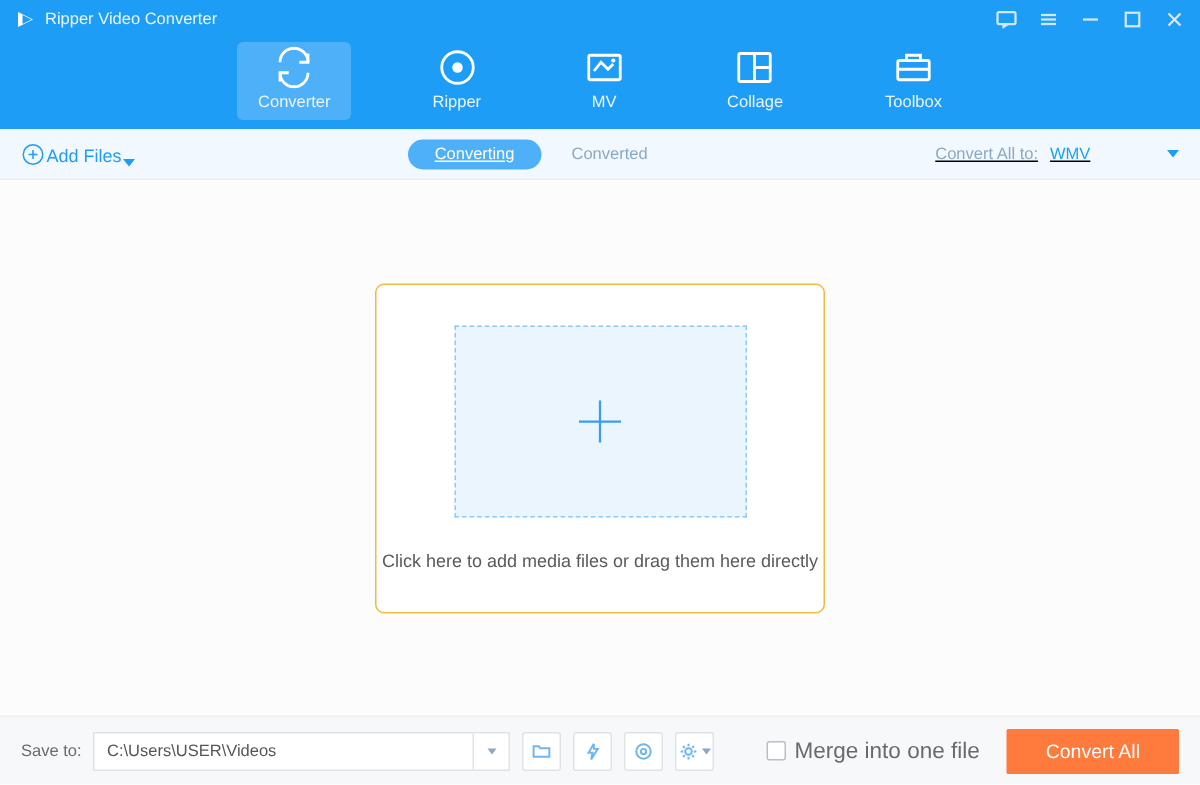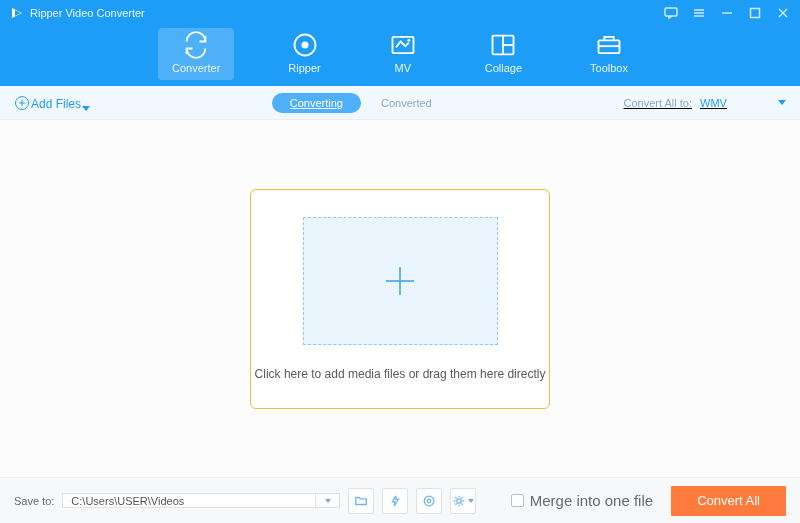--- a/index.html
+++ b/index.html
@@ -31,21 +31,21 @@
 .format-select { display: flex; align-items: center; justify-content: space-between; width: 86px; color: #1e9df7; font-size: 11px; cursor: pointer; }
 .caret-down { width: 0; height: 0; border-left: 4px solid transparent; border-right: 4px solid transparent; border-top: 5px solid #1e9df7; }
 
 .main { flex: 1; background: #fcfcfc; display: flex; align-items: center; justify-content: center; }
 .drop-card { width: 300px; height: 220px; border: 1px solid #f4b740; border-radius: 6px; display: flex; flex-direction: column; align-items: center; justify-content: center; gap: 22px; cursor: pointer; background: #fff; }
 .drop-zone { width: 195px; height: 128px; border: 1.5px dashed #8fcaf7; background: #eaf5fe; display: flex; align-items: center; justify-content: center; }
 .drop-hint { font-size: 12px; color: #5a5a5a; }
 
 .footer { background: #f7f8fa; border-top: 1px solid #eceef1; height: 46px; display: flex; align-items: center; padding: 18px 14px; gap: 8px; }
 .save-label { font-size: 11px; color: #6a6a6a; }
-.save-path { flex: 0 0 auto; display: flex; align-items: center; border: 1px solid #dfe3e8; background: #fff; height: 15px; width: 278px; }
+.save-path { flex: 0 0 auto; display: flex; align-items: center; border: 1px solid #dfe3e8; background: #fff; height: 26px; width: 278px; }
 .save-path input { border: none; flex: 1; padding: 0 8px; font-size: 11px; color: #555; outline: none; background: transparent; }
 .save-path .dd { width: 24px; height: 100%; border-left: 1px solid #dfe3e8; display: flex; align-items: center; justify-content: center; cursor: pointer; }
 .footer-icon { width: 26px; height: 26px; border: 1px solid #dfe3e8; background: #fff; display: flex; align-items: center; justify-content: center; cursor: pointer; border-radius: 2px; }
 .footer-icon svg { stroke: #6fb6ee; fill: none; stroke-width: 1.5; }
 .footer-spacer { flex: 1; }
 .merge { display: flex; align-items: center; gap: 6px; font-size: 15px; color: #6a6a6a; cursor: pointer; }
 .merge-checkbox { width: 13px; height: 13px; border: 1px solid #b8bfc7; border-radius: 2px; background: #fff; }
 .convert-btn { background: #ff7a3d; color: #fff; font-size: 13px; padding: 0 26px; height: 30px; border: none; border-radius: 1px; cursor: pointer; margin-left: 10px; }
 .caret-sm { width: 0; height: 0; border-left: 3px solid transparent; border-right: 3px solid transparent; border-top: 4px solid #8ba8c2; }
 </style>

